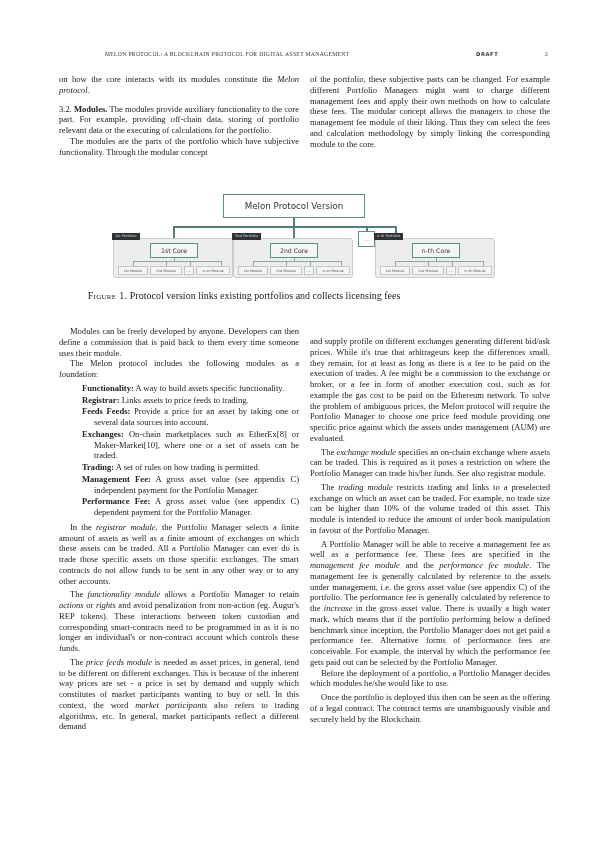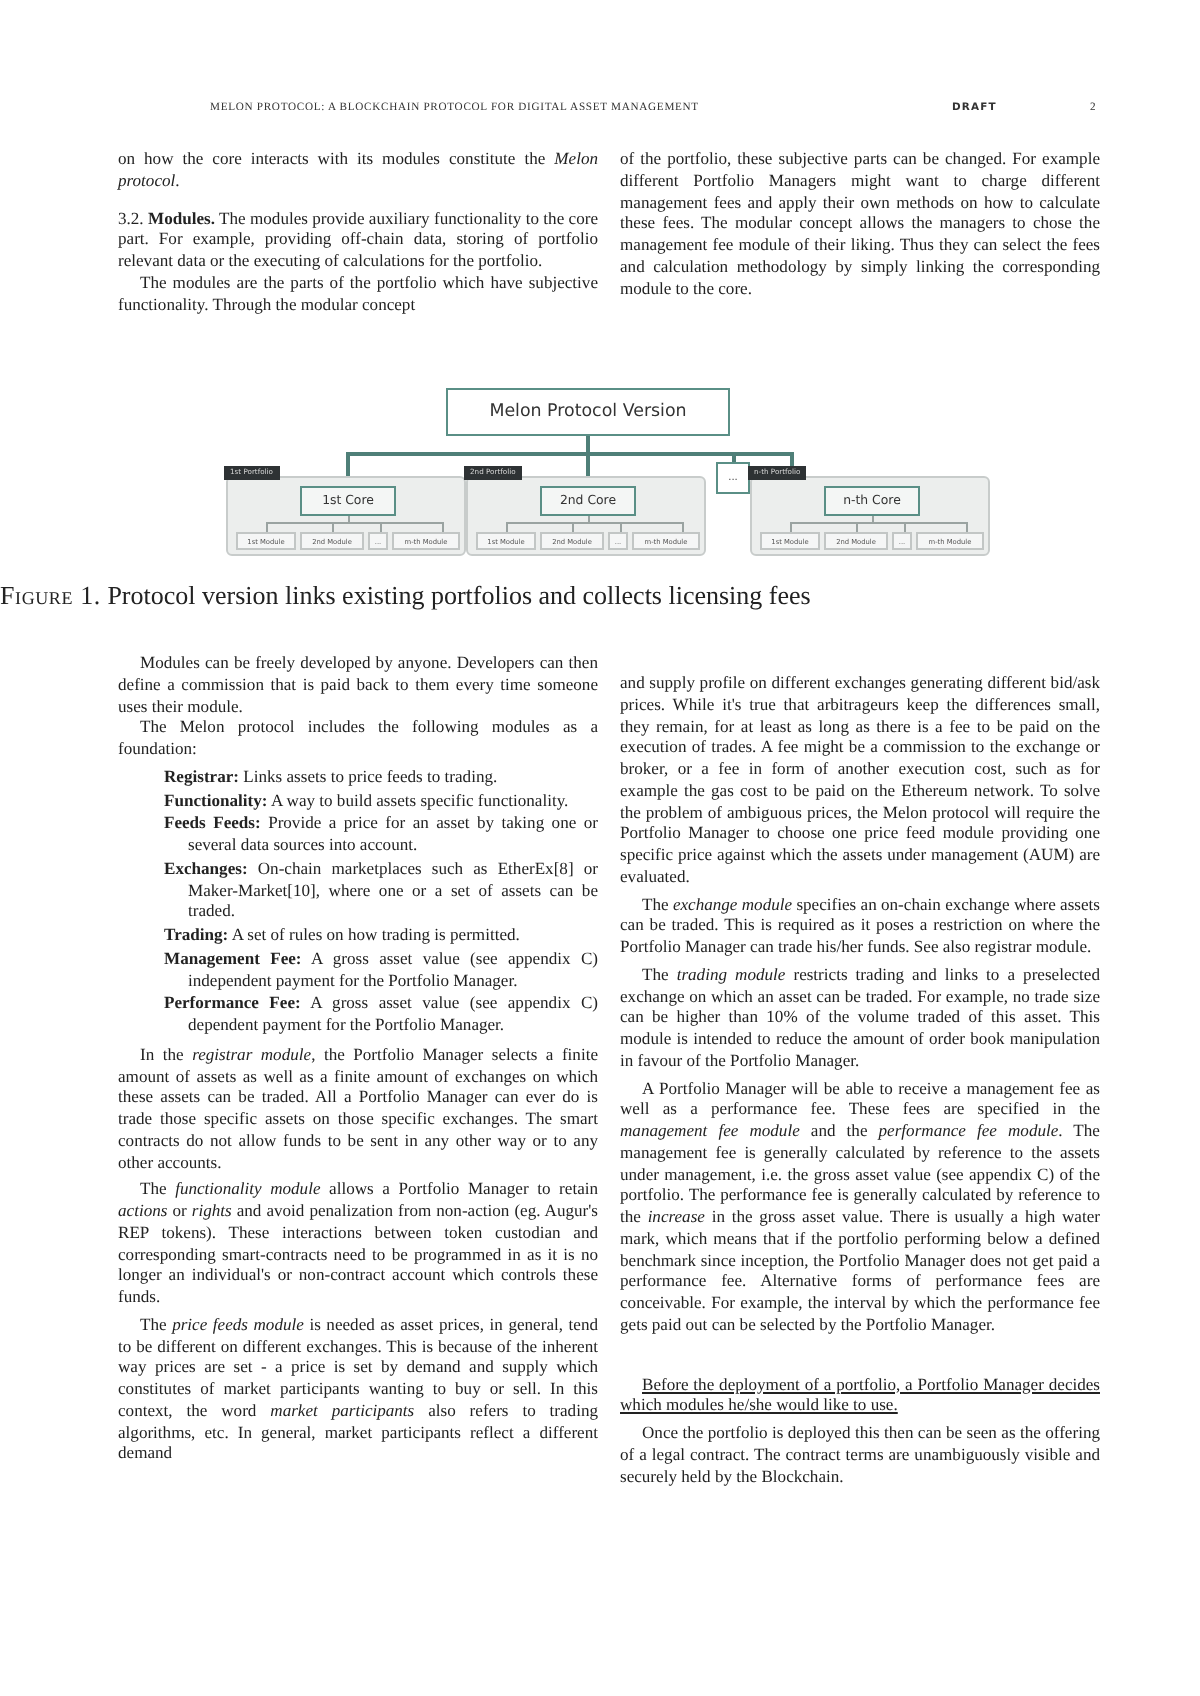--- a/index.html
+++ b/index.html
@@ -63,22 +63,22 @@
     display: flex; align-items: center; justify-content: center; white-space: nowrap;
   }
   .ellipsis-box {
     position: absolute; left: 245px; top: 41px; width: 17px; height: 16px;
     border: 1.2px solid #5a8f86; background: #fff;
     font-family: "DejaVu Sans", sans-serif; font-size: 5px; color: #444;
     display: flex; align-items: center; justify-content: center;
   }
 
   .caption {
-    position: absolute; top: 290px; left: 0; width: 488px; text-align: left;
-    font-family: "Liberation Serif", serif; font-size: 13px; color: #222;
+    position: absolute; top: 290px; left: 0; width: 488px; text-align: center;
+    font-family: "Liberation Serif", serif; font-size: 10px; color: #222;
   }
   .caption .sc { font-variant: small-caps; letter-spacing: 0.3px; }
 </style>
 </head>
 <body>
 
 <div class="running-head">
   <span class="rh-title">MELON PROTOCOL: A BLOCKCHAIN PROTOCOL FOR DIGITAL ASSET MANAGEMENT</span>
   <span class="rh-draft">DRAFT</span>
   <span class="rh-page">2</span>
@@ -162,33 +162,33 @@
 
 <div class="caption">
   <span class="sc">Figure 1.</span>
   <span>Protocol version links existing portfolios and collects licensing fees</span>
 </div>
 
 <div class="col col-left-bot">
   <p class="indent">Modules can be freely developed by anyone.  Developers can then define a commission that is paid back to them every time someone uses their module.</p>
   <p class="indent">The Melon protocol includes the following modules as a foundation:</p>
   <div class="deflist">
+    <p class="def"><span class="b">Functionality:</span> <span>A way to build assets specific functionality.</span></p>
     <p class="def"><span class="b">Registrar:</span> <span>Links assets to price feeds to trading.</span></p>
-    <p class="def"><span class="b">Functionality:</span> <span>A way to build assets specific functionality.</span></p>
     <p class="def"><span class="b">Feeds Feeds:</span> <span>Provide a price for an asset by taking one or several data sources into account.</span></p>
     <p class="def"><span class="b">Exchanges:</span> <span>On-chain marketplaces such as EtherEx[8] or Maker-Market[10], where one or a set of assets can be traded.</span></p>
     <p class="def"><span class="b">Trading:</span> <span>A set of rules on how trading is permitted.</span></p>
     <p class="def"><span class="b">Management Fee:</span> <span>A gross asset value (see appendix C) independent payment for the Portfolio Manager.</span></p>
     <p class="def"><span class="b">Performance Fee:</span> <span>A gross asset value (see appendix C) dependent payment for the Portfolio Manager.</span></p>
   </div>
   <p class="indent" style="margin-top:4px;"><span>In the </span><span class="i">registrar module</span><span>, the Portfolio Manager selects a finite amount of assets as well as a finite amount of exchanges on which these assets can be traded.  All a Portfolio Manager can ever do is trade those specific assets on those specific exchanges.  The smart contracts do not allow funds to be sent in any other way or to any other accounts.</span></p>
   <p class="indent" style="margin-top:3px;"><span>The </span><span class="i">functionality module</span><span> allows a Portfolio Manager to retain </span><span class="i">actions</span><span> or </span><span class="i">rights</span><span> and avoid penalization from non-action (eg.  Augur's REP tokens).  These interactions between token custodian and corresponding smart-contracts need to be programmed in as it is no longer an individual's or non-contract account which controls these funds.</span></p>
   <p class="indent" style="margin-top:3px;"><span>The </span><span class="i">price feeds module</span><span> is needed as asset prices, in general, tend to be different on different exchanges.  This is because of the inherent way prices are set - a price is set by demand and supply which constitutes of market participants wanting to buy or sell.  In this context, the word </span><span class="i">market participants</span><span> also refers to trading algorithms, etc. In general, market participants reflect a different demand</span></p>
 </div>
 
 <div class="col col-right-bot">
   <p>and supply profile on different exchanges generating different bid/ask prices.  While it's true that arbitrageurs keep the differences small, they remain, for at least as long as there is a fee to be paid on the execution of trades.  A fee might be a commission to the exchange or broker, or a fee in form of another execution cost, such as for example the gas cost to be paid on the Ethereum network.  To solve the problem of ambiguous prices, the Melon protocol will require the Portfolio Manager to choose one price feed module providing one specific price against which the assets under management (AUM) are evaluated.</p>
   <p class="indent" style="margin-top:3px;"><span>The </span><span class="i">exchange module</span><span> specifies an on-chain exchange where assets can be traded.  This is required as it poses a restriction on where the Portfolio Manager can trade his/her funds.  See also registrar module.</span></p>
   <p class="indent" style="margin-top:3px;"><span>The </span><span class="i">trading module</span><span> restricts trading and links to a preselected exchange on which an asset can be traded.  For example, no trade size can be higher than 10% of the volume traded of this asset.  This module is intended to reduce the amount of order book manipulation in favour of the Portfolio Manager.</span></p>
   <p class="indent" style="margin-top:3px;"><span>A Portfolio Manager will be able to receive a management fee as well as a performance fee.  These fees are specified in the </span><span class="i">management fee module</span><span> and the </span><span class="i">performance fee module</span><span>.  The management fee is generally calculated by reference to the assets under management, i.e.  the gross asset value (see appendix C) of the portfolio.  The performance fee is generally calculated by reference to the </span><span class="i">increase</span><span> in the gross asset value.  There is usually a high water mark, which means that if the portfolio performing below a defined benchmark since inception, the Portfolio Manager does not get paid a performance fee.  Alternative forms of performance fees are conceivable.  For example, the interval by which the performance fee gets paid out can be selected by the Portfolio Manager.</span></p>
-  <p class="indent" style="margin-top:19px;text-decoration:underline;">Before the deployment of a portfolio, a Portfolio Manager decides which modules he/she would like to use.</p>
+  <p class="indent" style="margin-top:0;">Before the deployment of a portfolio, a Portfolio Manager decides which modules he/she would like to use.</p>
   <p class="indent" style="margin-top:3px;">Once the portfolio is deployed this then can be seen as the offering of a legal contract.  The contract terms are unambiguously visible and securely held by the Blockchain.</p>
 </div>
 
 </body></html>

